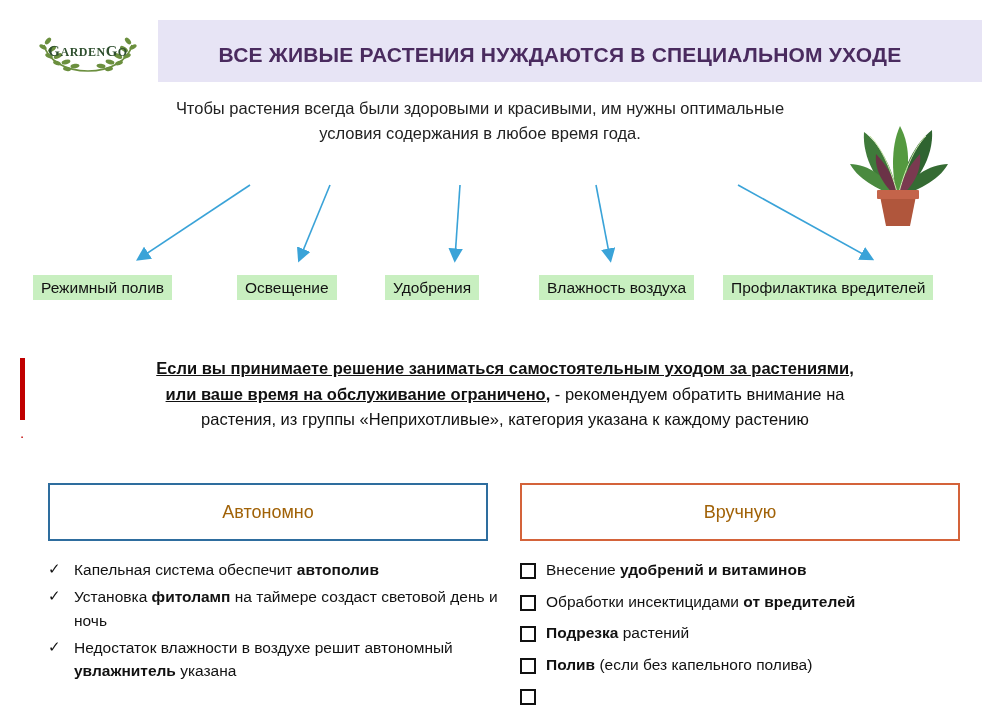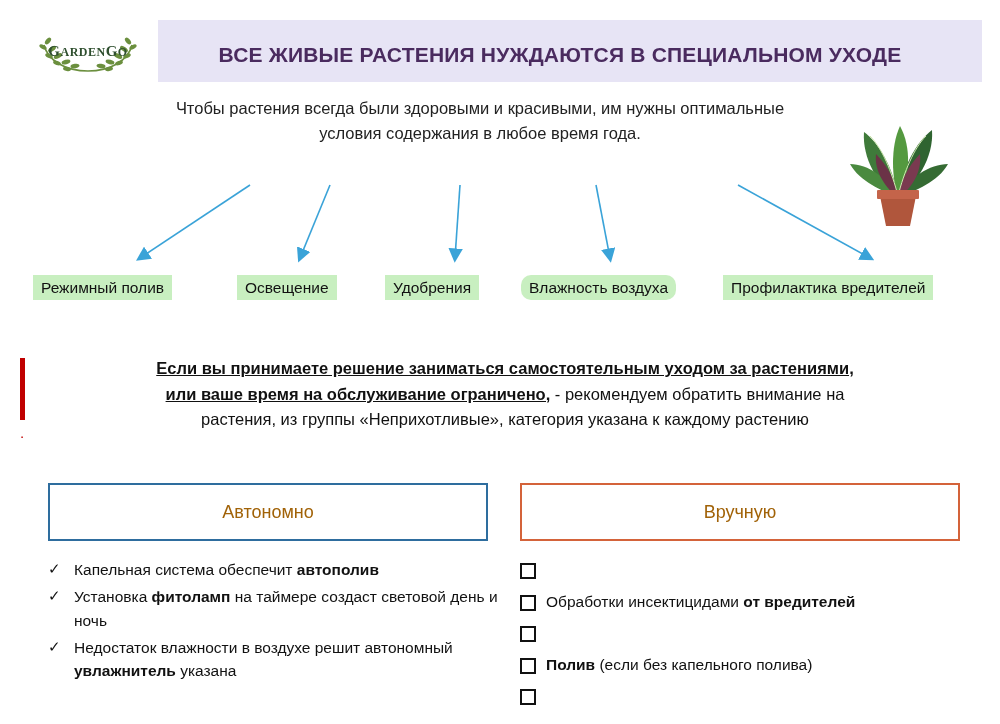--- a/index.html
+++ b/index.html
@@ -115,21 +115,21 @@
     background: #c8efc0;
     font-size: 15.5px;
     color: #111;
     padding: 0 8px;
     white-space: nowrap;
     box-sizing: border-box;
   }
   .tag0 { left: 33px; }
   .tag1 { left: 237px; }
   .tag2 { left: 385px; }
-  .tag3 { left: 521px; border-radius: 10px; }
+  .tag3 { left: 539px; }
   .tag4 { left: 723px; }
 
   
   .callout-bar {
     position: absolute;
     left: 20px;
     top: 358px;
     width: 5px;
     height: 62px;
     background: #c00000;
@@ -311,27 +311,29 @@
   </div>
   <div class="li">
     <span class="mark mark-check">✓</span>
     <span class="li-text"><span>Недостаток влажности в  воздухе решит автономный </span><b>увлажнитель</b><span> указана</span></span>
   </div>
 </div>
 
 <div class="list list-right">
   <div class="li">
     <span class="mark"><span class="mark-box"></span></span>
+    <span class="li-text"><span>Внесение </span><b>удобрений и витаминов</b><span></span></span>
   </div>
   <div class="li">
     <span class="mark"><span class="mark-box"></span></span>
     <span class="li-text"><span>Обработки инсектицидами </span><b>от вредителей</b><span></span></span>
   </div>
   <div class="li">
     <span class="mark"><span class="mark-box"></span></span>
+    <span class="li-text"><span></span><b>Подрезка</b><span> растений</span></span>
   </div>
   <div class="li">
     <span class="mark"><span class="mark-box"></span></span>
     <span class="li-text"><span></span><b>Полив</b><span> (если без капельного полива)</span></span>
   </div>
   <div class="li">
     <span class="mark"><span class="mark-box"></span></span>
   </div>
 </div>
 

